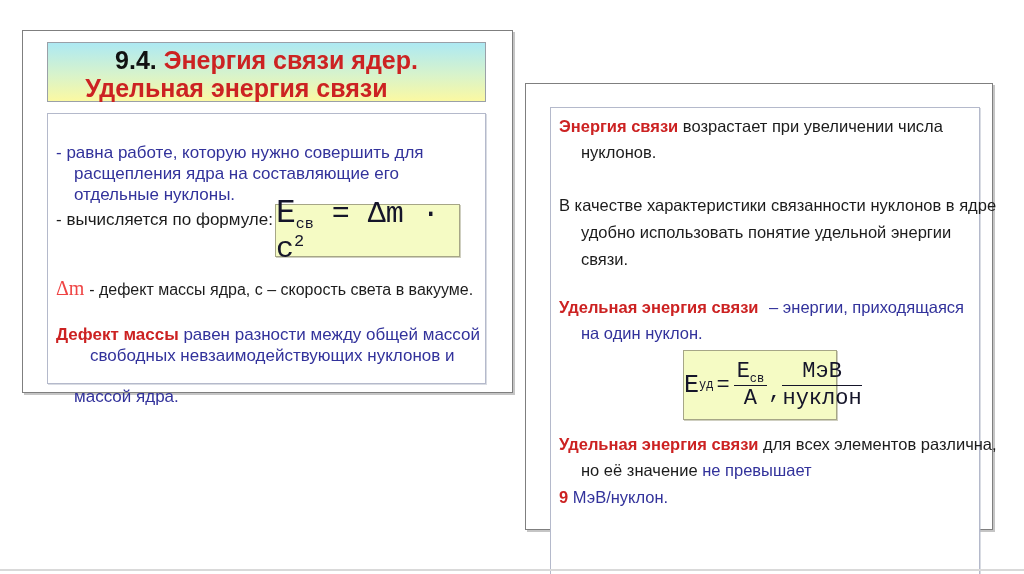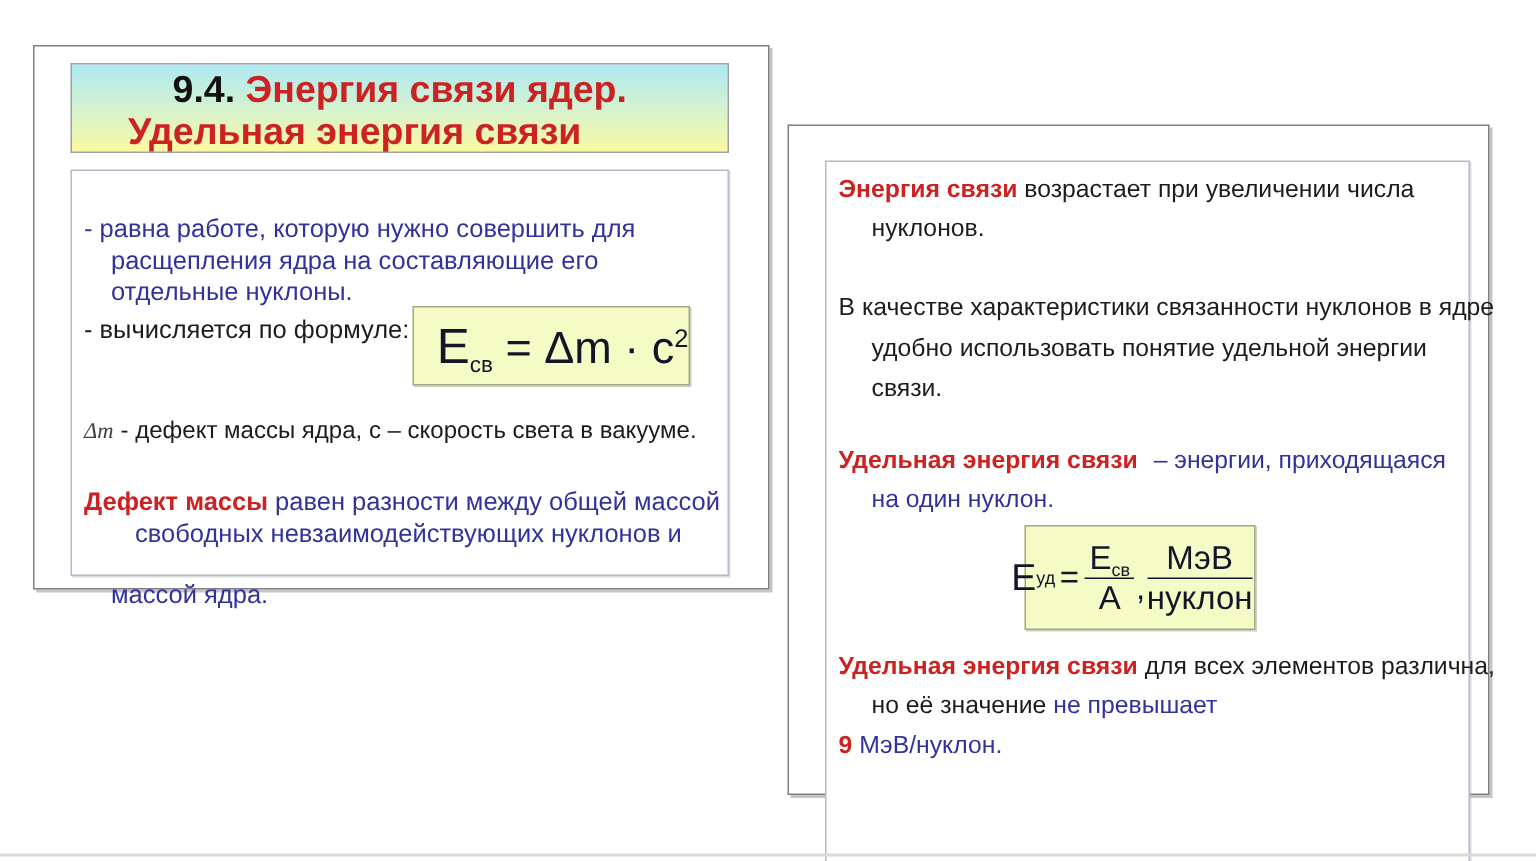--- a/index.html
+++ b/index.html
@@ -48,38 +48,38 @@
   .red{color:var(--red);font-weight:700;}
   .blue{color:var(--blue);font-weight:400;}
   .blk{color:var(--ink);font-weight:400;}
 
   .center-line{left:0;right:0;text-align:center;}
 
   .formula-box{
     position:absolute;background:var(--formula-bg);
     border:1px solid var(--formula-border);
     box-shadow:1px 1px 0 rgba(160,160,130,.5);
-    display:flex;align-items:center;justify-content:flex-end;
-    font-family:Liberation Sans, sans-serif;color:#15152a;
+    display:flex;align-items:center;justify-content:flex-start;
+    font-family:Liberation Mono, monospace;color:#15152a;
     box-sizing:border-box;
   }
   .f1{left:227px;top:90px;width:185px;height:53px;font-size:30px;}
   .f1 .bigE{font-size:33px;}
   .f1 sub{font-size:15px;vertical-align:-6px;line-height:0;}
   .f1 sup{font-size:17px;vertical-align:11px;line-height:0;}
 
   .f2{left:132px;top:242px;width:154px;height:70px;font-size:22px;}
   .f2 .bigE{font-size:25px;}
   .f2 sub{font-size:12px;vertical-align:-5px;line-height:0;}
   .frac{display:inline-block;text-align:center;vertical-align:middle;margin:0 1px;}
   .frac .num{display:block;border-bottom:1.6px solid #15152a;padding:0 3px 1px 3px;line-height:1.05;}
   .frac .den{display:block;padding-top:1px;line-height:1.05;}
   .f2 .comma{align-self:flex-end;padding-bottom:14px;}
 
-  .serif-sym{font-family:"Liberation Serif", serif;font-size:15px;color:#404040;font-style:italic;}
+  .serif-sym{font-family:"Liberation Serif", serif;font-size:20px;color:#ef4444;}
 
   .bottom-rule{
     position:absolute;left:0;top:569px;width:1024px;height:2px;
     background:#d9d9d9;
   }
 </style>
 </head>
 <body>
 
 <div class="panel left-panel">

